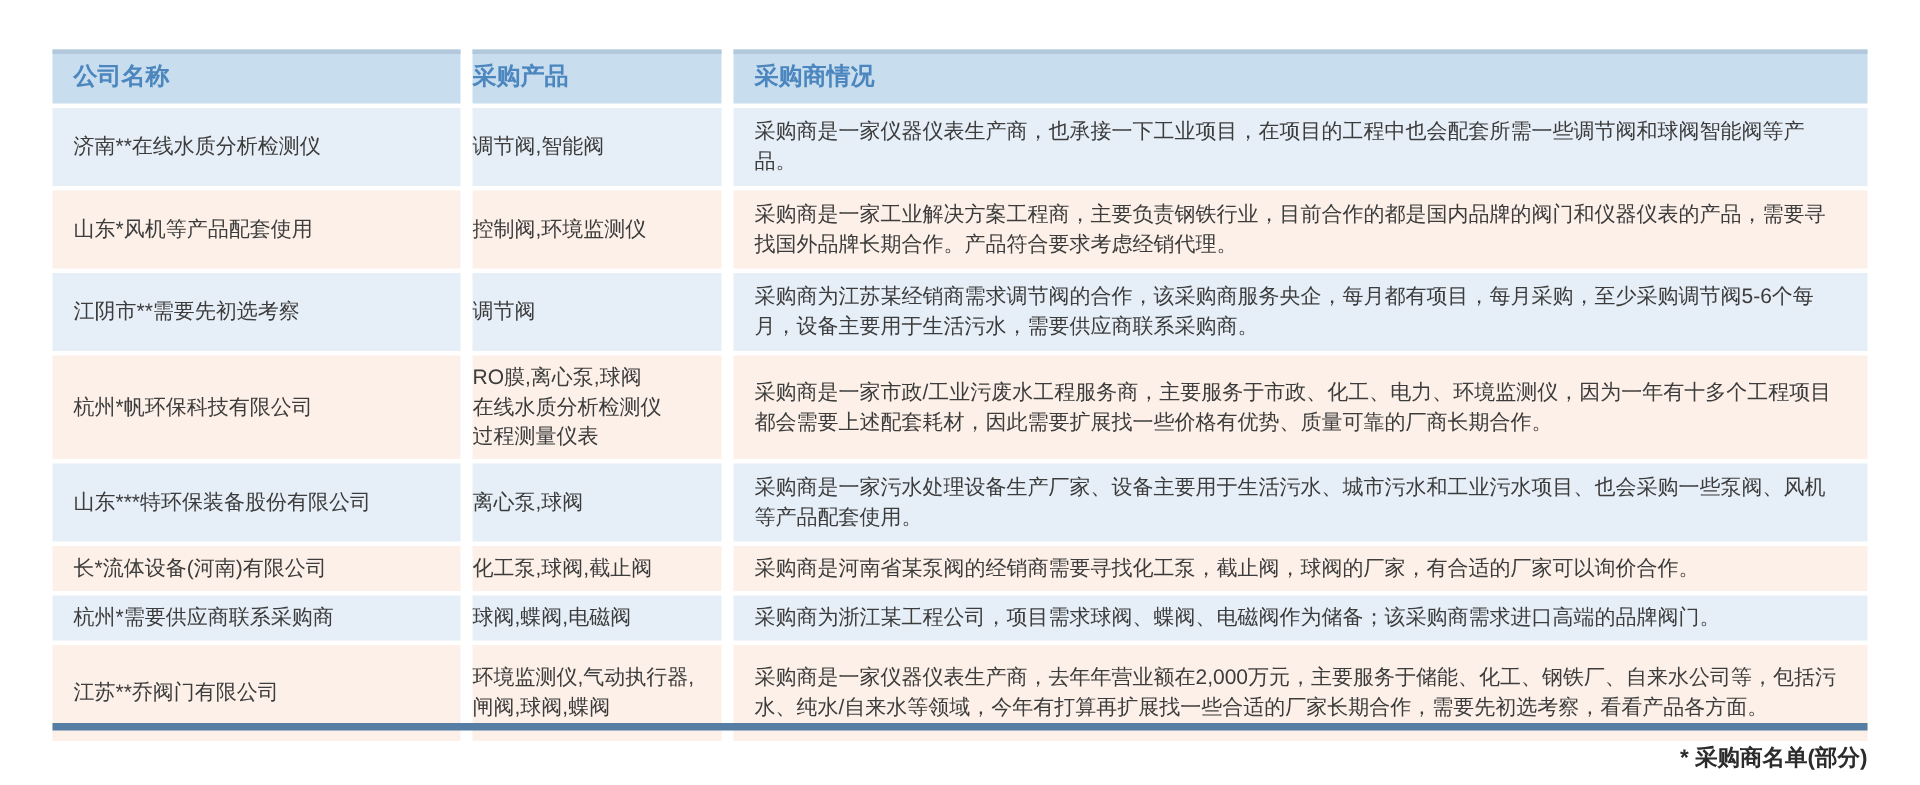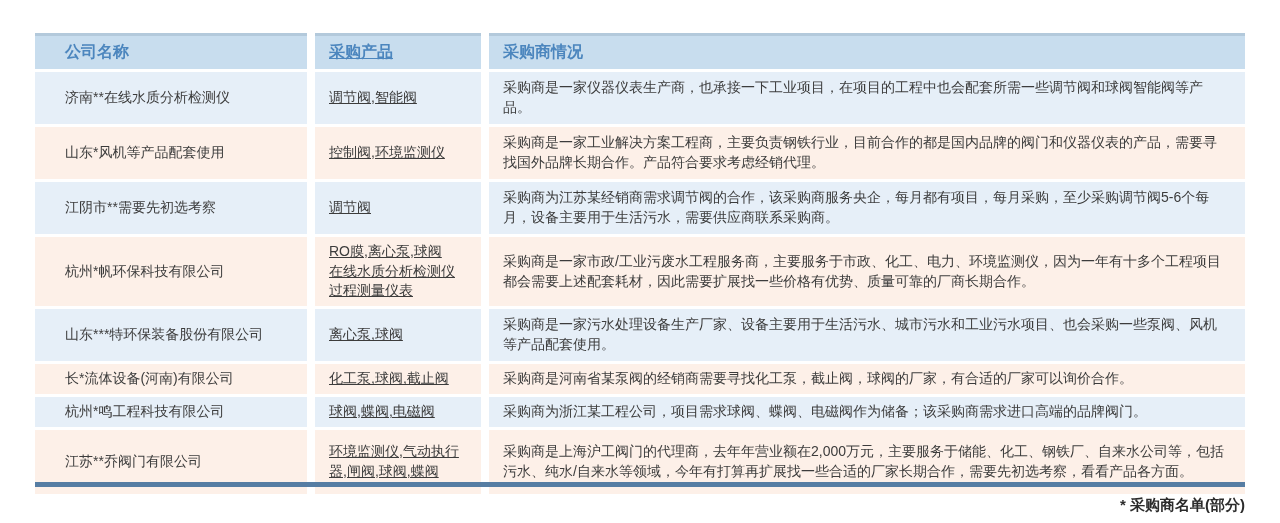--- a/index.html
+++ b/index.html
@@ -28,22 +28,22 @@
   }
   .trow { display: contents; }
   .cell {
     display: flex;
     align-items: center;
     font-size: 14px;
     line-height: 1.42;
     color: #3c3c3c;
     box-sizing: border-box;
   }
-  .cell.c1 { padding: 5px 10px 5px 30px; }
-  .cell.c2 { padding: 5px 8px 5px 14px; white-space: pre-line; text-decoration: underline; }
+  .cell.c1 { padding: 5px 10px 5px 14px; }
+  .cell.c2 { padding: 5px 8px 5px 0; white-space: pre-line; }
   .cell.c3 { padding: 5px 16px 5px 14px; }
   .thead .cell {
     background: var(--header-bg, #c8ddee);
     color: var(--header-text, #4c86be);
     font-weight: bold;
     font-size: 16px;
     min-height: 34px;
     border-top: 3px solid #b3c9db;
   }
   .row-blue .cell  { background: var(--row-blue, #e6eff8); }
@@ -115,29 +115,29 @@
       <div class="cell c3">采购商是一家污水处理设备生产厂家、设备主要用于生活污水、城市污水和工业污水项目、也会采购一些泵阀、风机等产品配套使用。</div>
     </div>
 
     <div class="trow row-peach h-slim">
       <div class="cell c1">长*流体设备(河南)有限公司</div>
       <div class="cell c2">化工泵,球阀,截止阀</div>
       <div class="cell c3">采购商是河南省某泵阀的经销商需要寻找化工泵，截止阀，球阀的厂家，有合适的厂家可以询价合作。</div>
     </div>
 
     <div class="trow row-blue h-slim">
-      <div class="cell c1">杭州*鸣工程科技有限公司</div>
+      <div class="cell c1">杭州*需要供应商联系采购商</div>
       <div class="cell c2">球阀,蝶阀,电磁阀</div>
       <div class="cell c3">采购商为浙江某工程公司，项目需求球阀、蝶阀、电磁阀作为储备；该采购商需求进口高端的品牌阀门。</div>
     </div>
 
     <div class="trow row-peach h-big">
       <div class="cell c1">江苏**乔阀门有限公司</div>
       <div class="cell c2">环境监测仪,气动执行器,闸阀,球阀,蝶阀</div>
-      <div class="cell c3">采购商是上海沪工阀门的代理商，去年年营业额在2,000万元，主要服务于储能、化工、钢铁厂、自来水公司等，包括污水、纯水/自来水等领域，今年有打算再扩展找一些合适的厂家长期合作，需要先初选考察，看看产品各方面。</div>
+      <div class="cell c3">采购商是一家仪器仪表生产商，去年年营业额在2,000万元，主要服务于储能、化工、钢铁厂、自来水公司等，包括污水、纯水/自来水等领域，今年有打算再扩展找一些合适的厂家长期合作，需要先初选考察，看看产品各方面。</div>
     </div>
 
   </div>
 
   <div class="bottom-rule"></div>
 
   <div class="footnote">* 采购商名单(部分)</div>
 
 </div>
 

